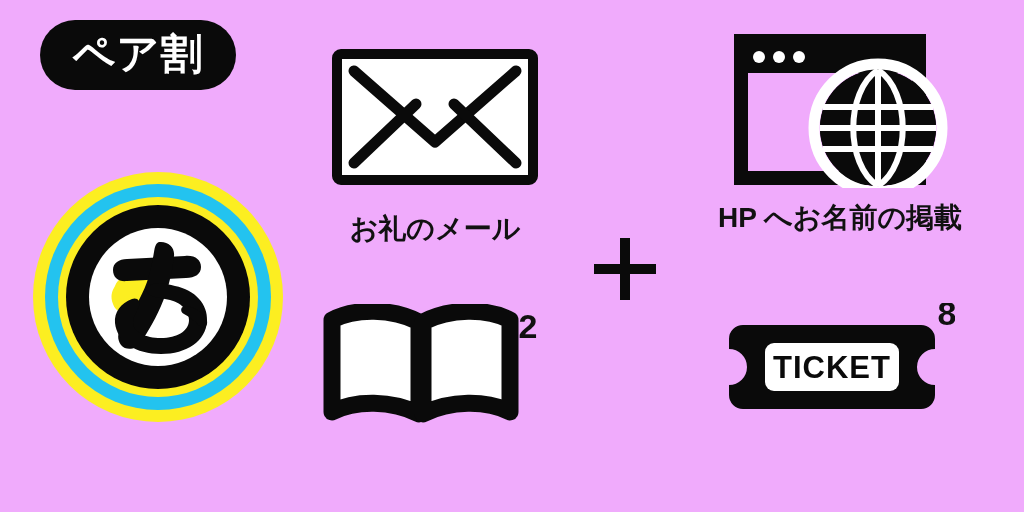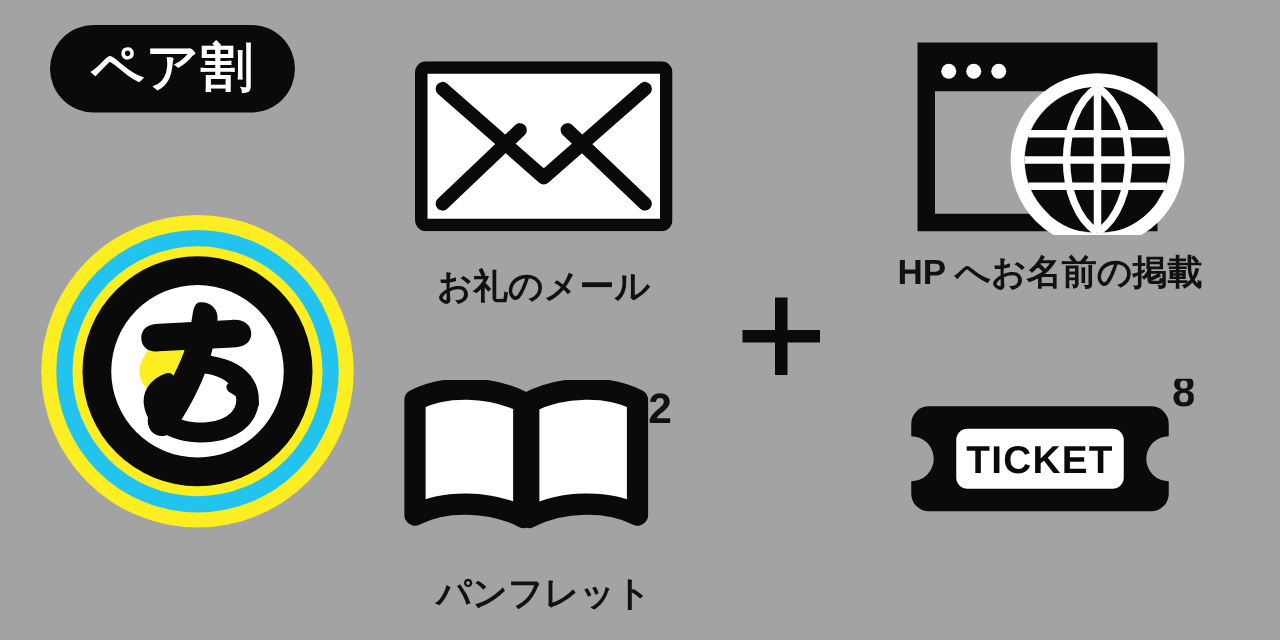--- a/index.html
+++ b/index.html
@@ -7,21 +7,21 @@
     padding: 0;
     background: #ffffff;
   }
   body {
     font-family: "Liberation Sans", "DejaVu Sans", sans-serif;
   }
   #stage {
     position: relative;
     width: 1024px;
     height: 512px;
-    background: #a3a3a3;
+    background: #f0abfc;
     overflow: hidden;
   }
 
   
   .badge-pill {
     position: absolute;
     left: 40px;
     top: 20px;
     width: 196px;
     height: 70px;
@@ -203,21 +203,20 @@
     <div class="item-icon">
       <svg width="230" height="128" viewBox="0 0 230 128">
 
         <path d="M12 16 C35 4, 72 4, 99 18 L99 110 C72 96, 35 96, 12 108 Z" fill="#ffffff" stroke="#0a0a0a" stroke-width="17" stroke-linejoin="round"></path>
 
         <path d="M190 16 C167 4, 130 4, 103 18 L103 110 C130 96, 167 96, 190 108 Z" fill="#ffffff" stroke="#0a0a0a" stroke-width="17" stroke-linejoin="round"></path>
 
         <text x="208" y="34" font-family="Liberation Sans, sans-serif" font-size="34" font-weight="bold" fill="#111111" text-anchor="middle">2</text>
       </svg>
     </div>
-    <div class="item-label">パンフレット</div>
   </div>
 
   <div class="item item-ticket">
     <div class="item-icon">
       <svg width="230" height="125" viewBox="0 0 230 125">
 
         <path d="M18 22 H196 A14 14 0 0 1 210 36 V46
                  A18 18 0 0 0 210 82 V92 A14 14 0 0 1 196 106 H18
                  A14 14 0 0 1 4 92 V82 A18 18 0 0 0 4 46 V36
                  A14 14 0 0 1 18 22 Z" fill="#0a0a0a"></path>

